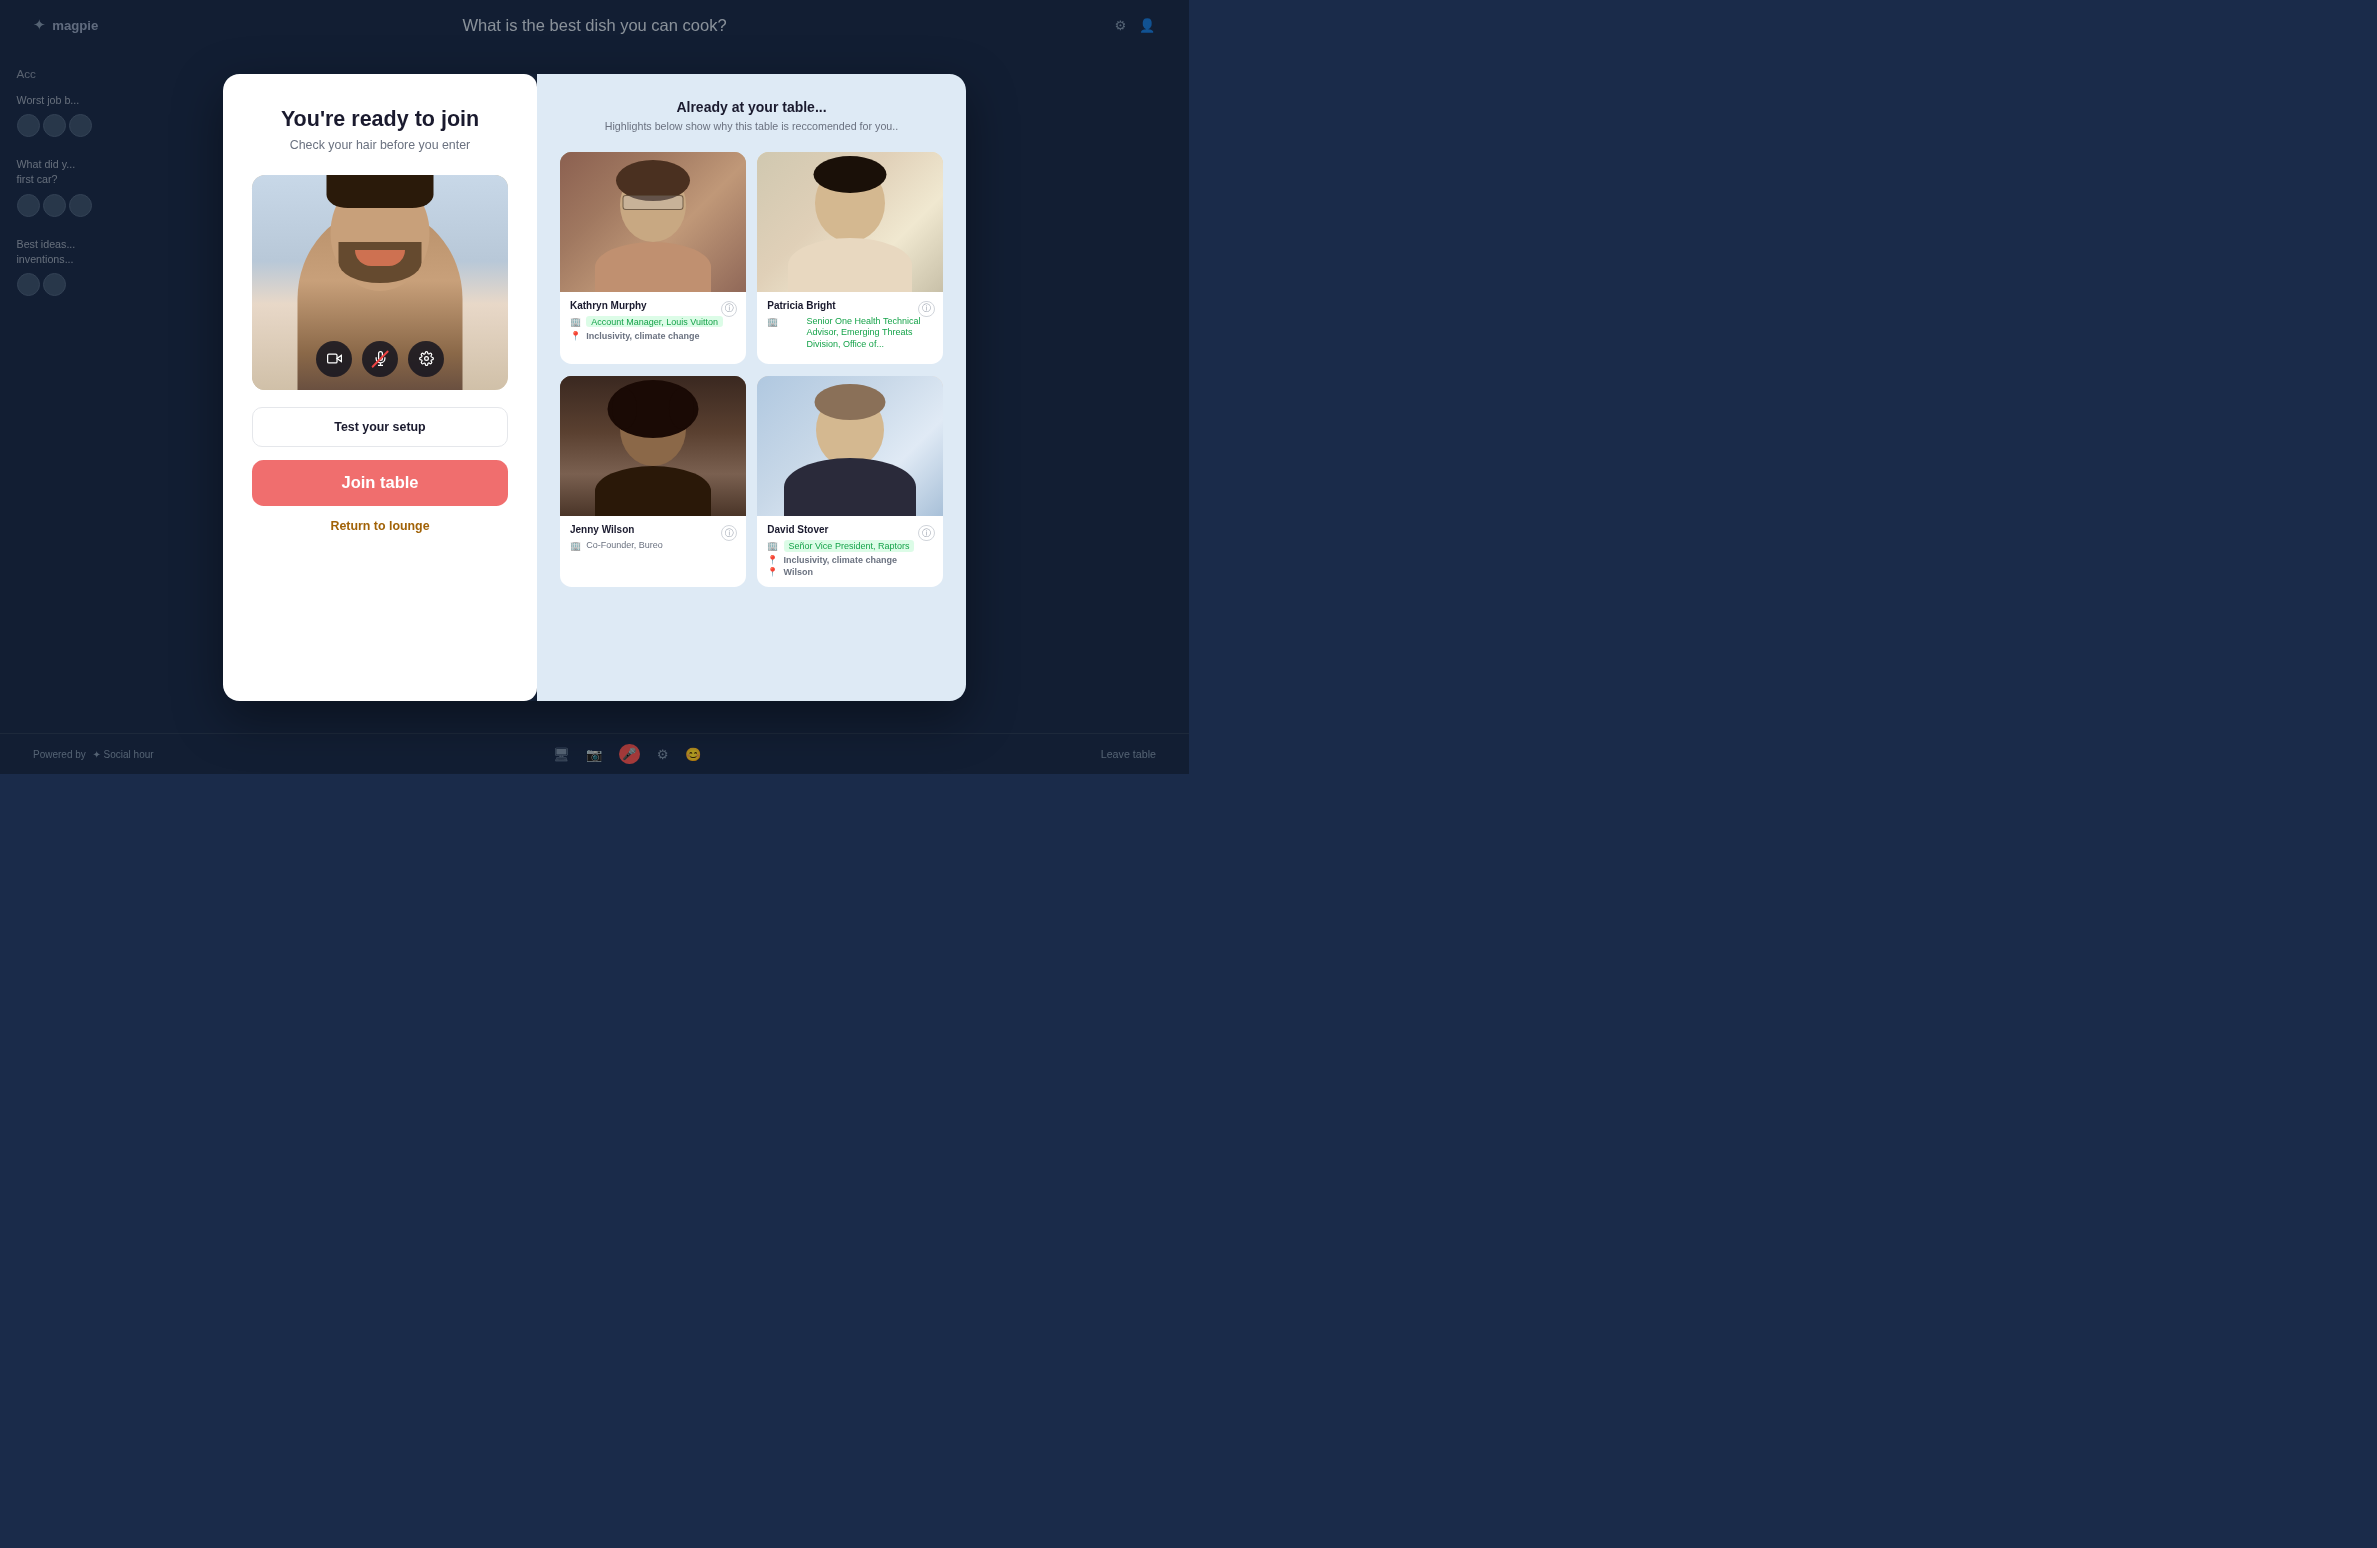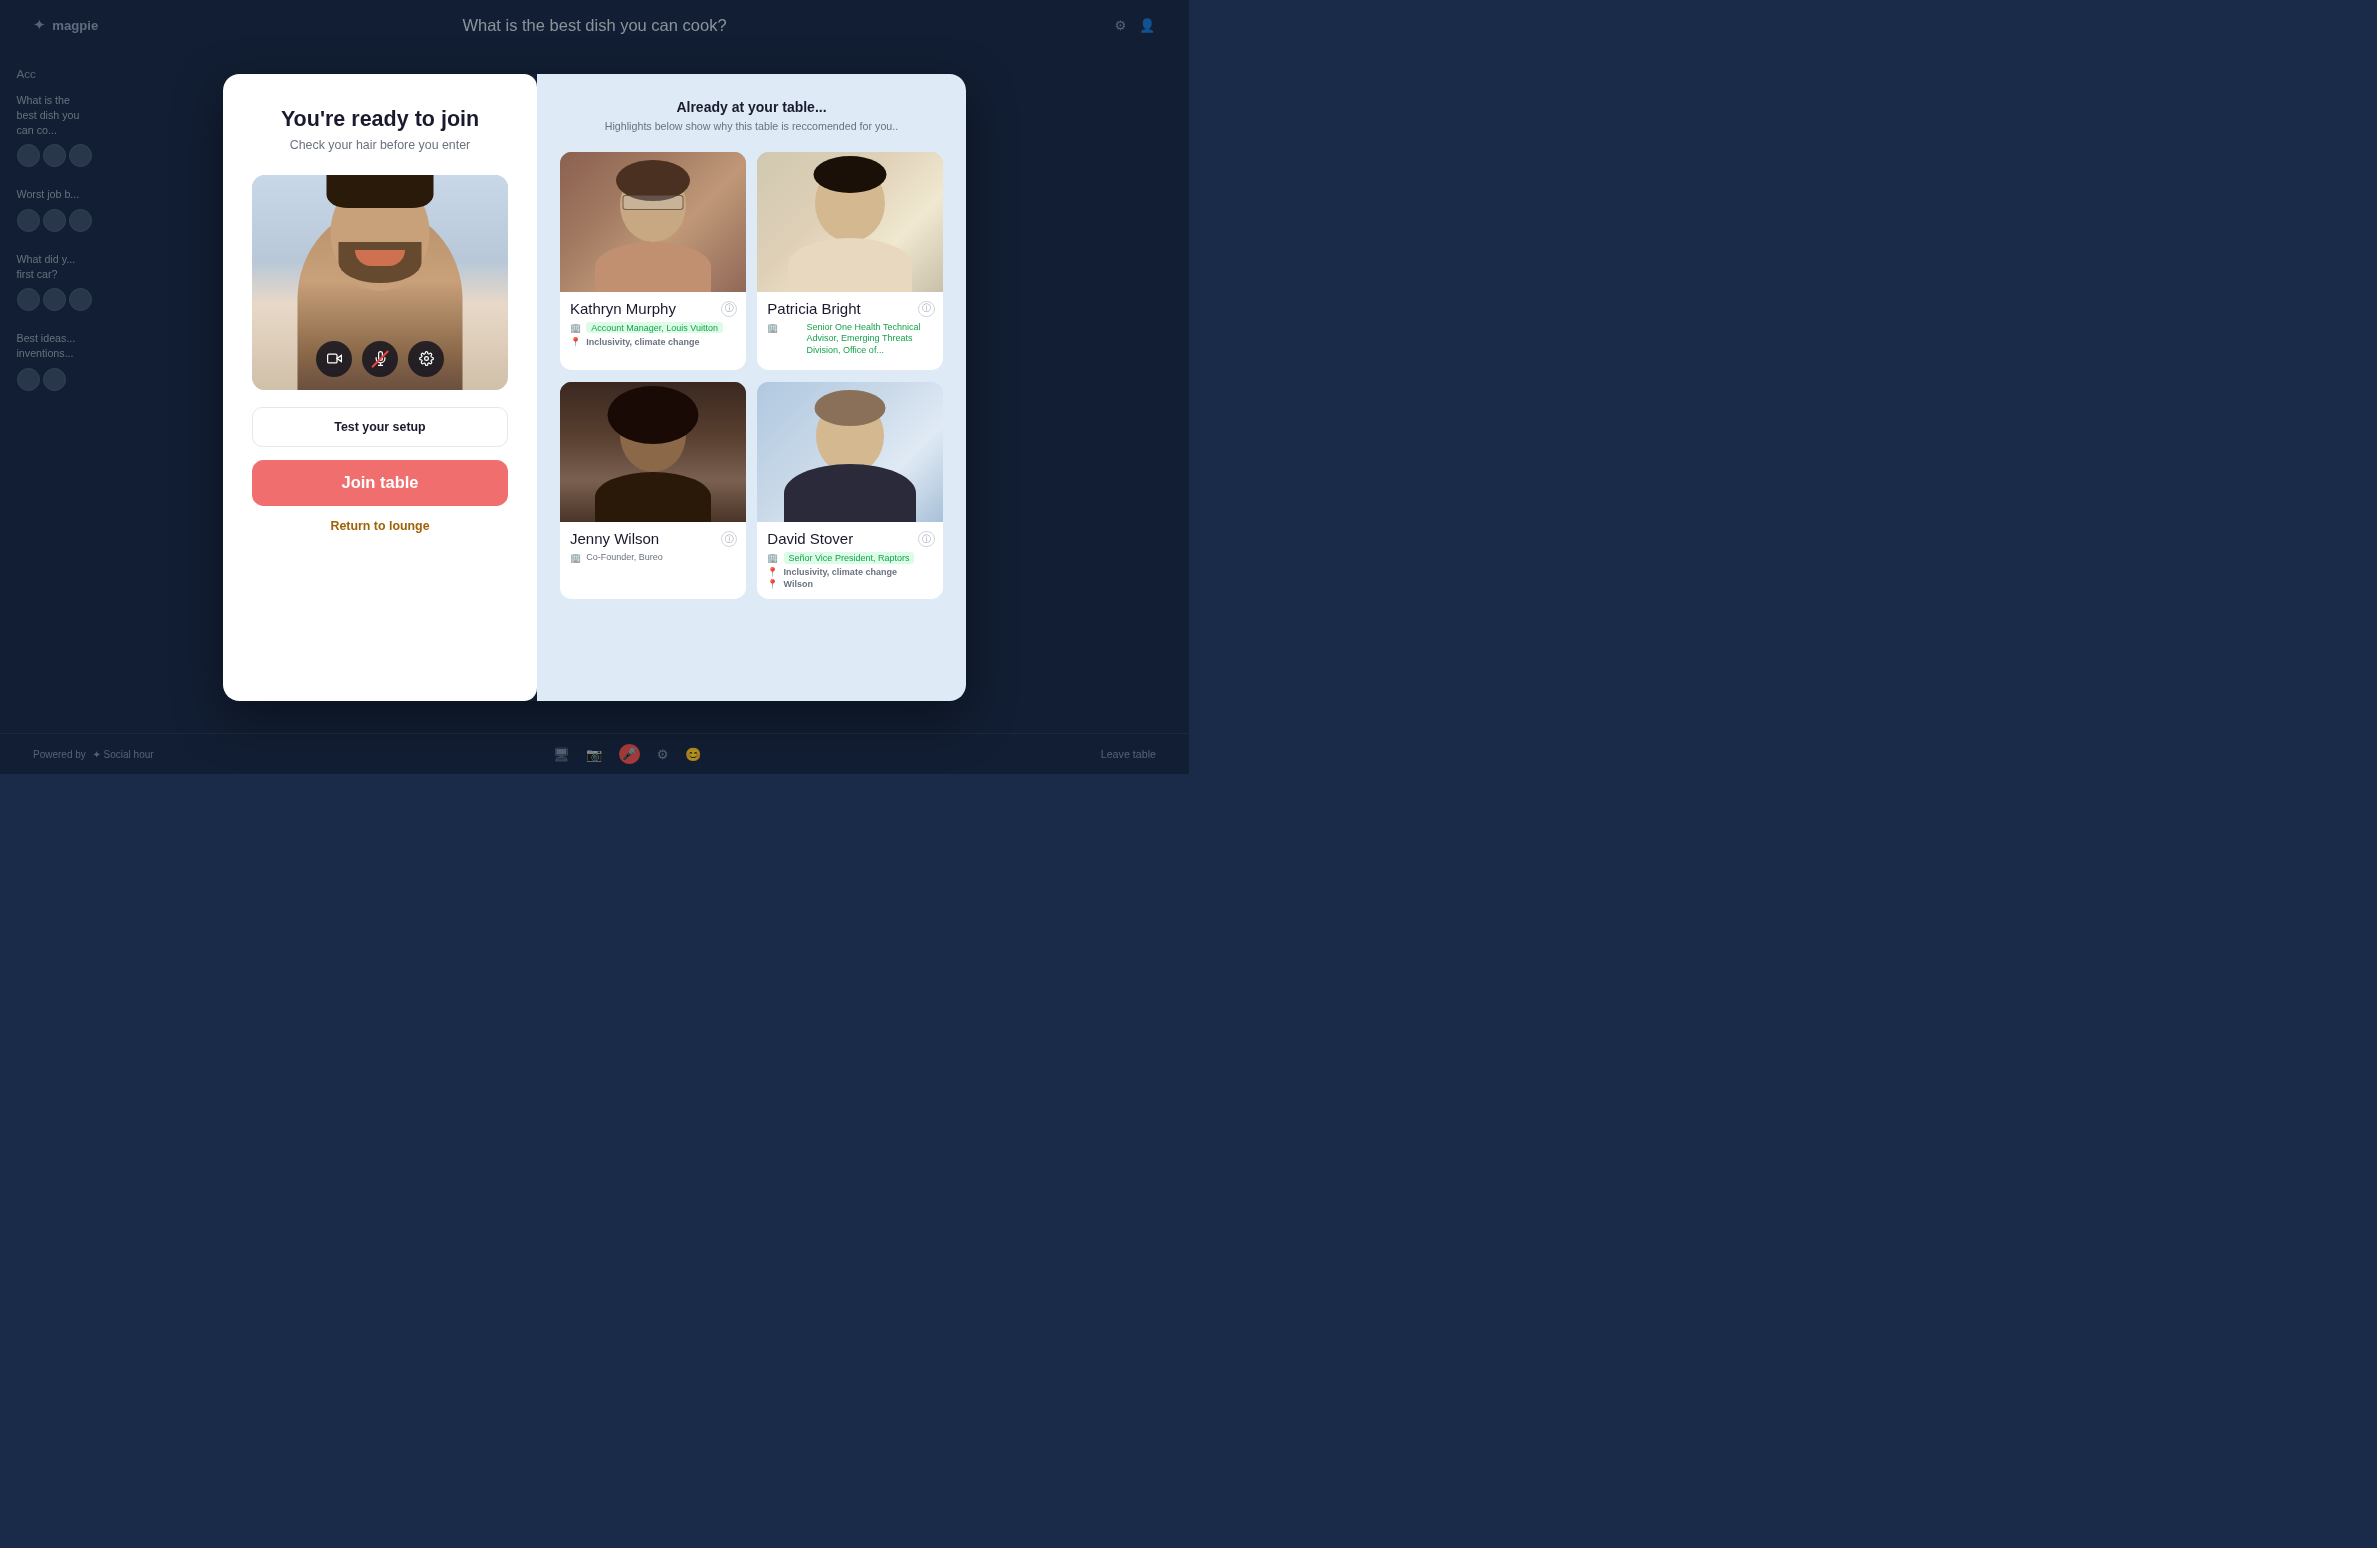--- a/index.html
+++ b/index.html
@@ -300,22 +300,22 @@
     }
     .photo-david {
       background: linear-gradient(135deg, #c8c0b8 0%, #d8d0c8 30%, #e8e0d8 50%, #c0b8b0 70%, #b8b0a8 100%);
     }
 
     .attendee-info {
       padding: 8.3px 10px 10px;
     }
 
     .attendee-name {
-      font-size: 15px;
-      font-weight: 400;
+      font-size: 10px;
+      font-weight: 700;
       color: #1a1a2e;
       margin-bottom: 5px;
     }
 
     .attendee-role-row {
       display: flex;
       align-items: flex-start;
       gap: 5px;
       margin-bottom: 3.3px;
     }
@@ -392,28 +392,20 @@
     </div>
     <div class="bg-page-title">What is the best dish you can cook?</div>
     <div class="bg-header-icons">
       <span>⚙</span>
       <span>👤</span>
     </div>
   </div>
 
   <div class="bg-sidebar">
     <div class="bg-sidebar-title">Acc</div>
-    <div class="bg-question-item">
-      <div class="bg-question-text">What is the<br>best dish you<br>can co...</div>
-      <div class="bg-avatars">
-        <div class="bg-avatar"></div>
-        <div class="bg-avatar"></div>
-        <div class="bg-avatar"></div>
-      </div>
-    </div>
     <div class="bg-question-item">
       <div class="bg-question-text">Worst job b...</div>
       <div class="bg-avatars">
         <div class="bg-avatar"></div>
         <div class="bg-avatar"></div>
         <div class="bg-avatar"></div>
       </div>
     </div>
     <div class="bg-question-item">
       <div class="bg-question-text">What did y...<br>first car?</div>

